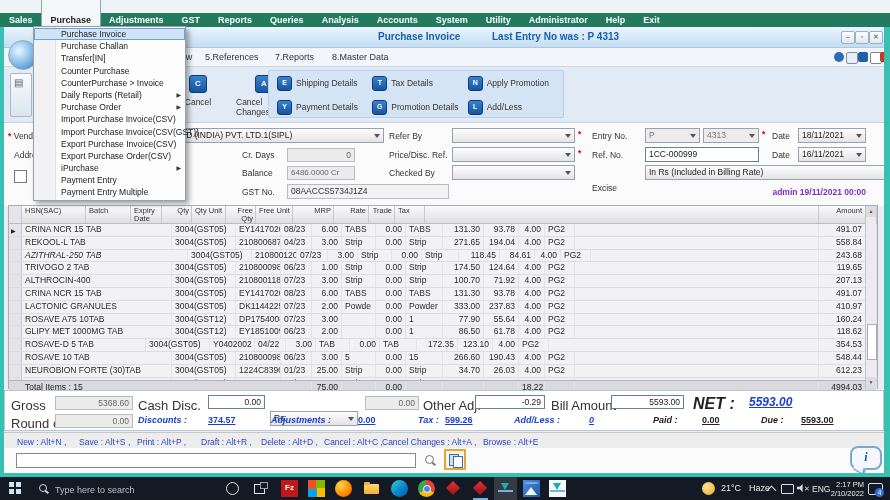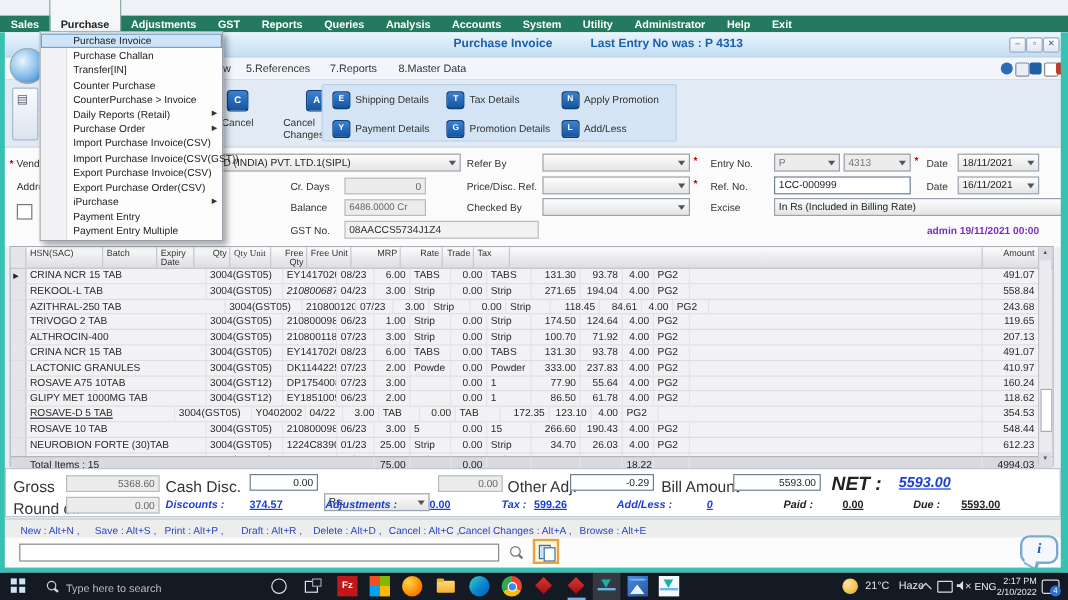--- a/index.html
+++ b/index.html
@@ -270,38 +270,38 @@
       <span class="flabel star" style="left:574px;top:25px">*</span>
       <span class="flabel" style="left:385px;top:45px">Checked By</span>
       <div class="sel" style="left:448px;top:42px;width:123px"></div>
 
       <span class="flabel" style="left:588px;top:8px">Entry No.</span>
       <div class="sel dis" style="left:641px;top:5px;width:55px">P</div>
       <div class="sel dis" style="left:699px;top:5px;width:56px">4313</div>
       <span class="flabel star" style="left:758px;top:6px">*</span>
       <span class="flabel" style="left:588px;top:27px">Ref. No.</span>
       <div class="inp" style="left:641px;top:24px;width:114px">1CC-000999</div>
-      <span class="flabel" style="left:588px;top:45px">Excise</span>
+      <span class="flabel" style="left:588px;top:60px">Excise</span>
       <div class="sel" style="left:641px;top:42px;width:264px">In Rs (Included in Billing Rate)</div>
 
       <span class="flabel" style="left:768px;top:8px">Date</span>
       <div class="sel" style="left:794px;top:5px;width:68px">18/11/2021</div>
       <span class="flabel" style="left:768px;top:27px">Date</span>
       <div class="sel" style="left:794px;top:24px;width:68px">16/11/2021</div>
       <span id="audit">admin 19/11/2021 00:00</span>
     </div>
 
     <div id="tablepanel">
       <div id="thead">
           <div class="hc gut" style="width: 13px;"></div>
           <div class="hc" style="width: 64px;">HSN(SAC)</div>
           <div class="hc" style="width: 45px;">Batch</div>
           <div class="hc" style="width: 31px;">Expiry Date</div>
           <div class="hc r" style="width: 30px;">Qty</div>
-          <div class="hc" style="width: 34px; font-family: Liberation Serif, serif;">Qty Unit</div>
+          <div class="hc" style="width: 34px;">Qty Unit</div>
           <div class="hc r" style="width: 30px;">Free Qty</div>
           <div class="hc" style="width: 37px;">Free Unit</div>
           <div class="hc r" style="width: 41px;">MRP</div>
           <div class="hc r" style="width: 35px;">Rate</div>
           <div class="hc r" style="width: 26px;">Trade</div>
           <div class="hc" style="width: 30px;">Tax</div>
           <div class="hc" style="flex: 1 1 0%;"></div>
           <div class="hc r" style="width: 58px; padding-right: 14px;">Amount</div>
         </div>
       <div id="tbody">
@@ -319,36 +319,36 @@
             <div class="tc r" style="width: 35px;">93.78</div>
             <div class="tc r" style="width: 26px;">4.00</div>
             <div class="tc" style="width: 30px;">PG2</div>
             <div class="tc" style="flex: 1 1 0%;"></div>
             <div class="tc r" style="width: 58px; padding-right: 14px;">491.07</div>
           </div>
           <div class="trow">
             <div class="tc gut" style="width: 13px;"></div>
             <div class="tc" style="width: 150px;">REKOOL-L TAB</div>
             <div class="tc" style="width: 64px;">3004(GST05)</div>
-            <div class="tc" style="width: 45px; font-style: italic;">210800687</div>
+            <div class="tc" style="width: 45px;">210800687</div>
             <div class="tc" style="width: 31px;">04/23</div>
             <div class="tc r" style="width: 30px;">3.00</div>
             <div class="tc" style="width: 34px;">Strip</div>
             <div class="tc r" style="width: 30px;">0.00</div>
             <div class="tc" style="width: 37px;">Strip</div>
             <div class="tc r" style="width: 41px;">271.65</div>
             <div class="tc r" style="width: 35px;">194.04</div>
             <div class="tc r" style="width: 26px;">4.00</div>
             <div class="tc" style="width: 30px;">PG2</div>
             <div class="tc" style="flex: 1 1 0%;"></div>
             <div class="tc r" style="width: 58px; padding-right: 14px;">558.84</div>
           </div>
           <div class="trow">
             <div class="tc gut" style="width: 13px;"></div>
-            <div class="tc" style="width: 166px;">AZITHRAL-250 TAB</div>
+            <div class="tc" style="width: 166px; font-style: italic;">AZITHRAL-250 TAB</div>
             <div class="tc" style="width: 64px;">3004(GST05)</div>
             <div class="tc" style="width: 45px;">2108001202</div>
             <div class="tc" style="width: 31px;">07/23</div>
             <div class="tc r" style="width: 30px;">3.00</div>
             <div class="tc" style="width: 34px;">Strip</div>
             <div class="tc r" style="width: 30px;">0.00</div>
             <div class="tc" style="width: 37px;">Strip</div>
             <div class="tc r" style="width: 41px;">118.45</div>
             <div class="tc r" style="width: 35px;">84.61</div>
             <div class="tc r" style="width: 26px;">4.00</div>
@@ -453,21 +453,21 @@
             <div class="tc" style="width: 37px;">1</div>
             <div class="tc r" style="width: 41px;">86.50</div>
             <div class="tc r" style="width: 35px;">61.78</div>
             <div class="tc r" style="width: 26px;">4.00</div>
             <div class="tc" style="width: 30px;">PG2</div>
             <div class="tc" style="flex: 1 1 0%;"></div>
             <div class="tc r" style="width: 58px; padding-right: 14px;">118.62</div>
           </div>
           <div class="trow">
             <div class="tc gut" style="width: 13px;"></div>
-            <div class="tc" style="width: 124px; text-decoration: underline;">ROSAVE-D 5 TAB</div>
+            <div class="tc" style="width: 124px;">ROSAVE-D 5 TAB</div>
             <div class="tc" style="width: 64px;">3004(GST05)</div>
             <div class="tc" style="width: 45px;">Y0402002</div>
             <div class="tc" style="width: 31px;">04/22</div>
             <div class="tc r" style="width: 30px;">3.00</div>
             <div class="tc" style="width: 34px;">TAB</div>
             <div class="tc r" style="width: 30px;">0.00</div>
             <div class="tc" style="width: 37px;">TAB</div>
             <div class="tc r" style="width: 41px;">172.35</div>
             <div class="tc r" style="width: 35px;">123.10</div>
             <div class="tc r" style="width: 26px;">4.00</div>

